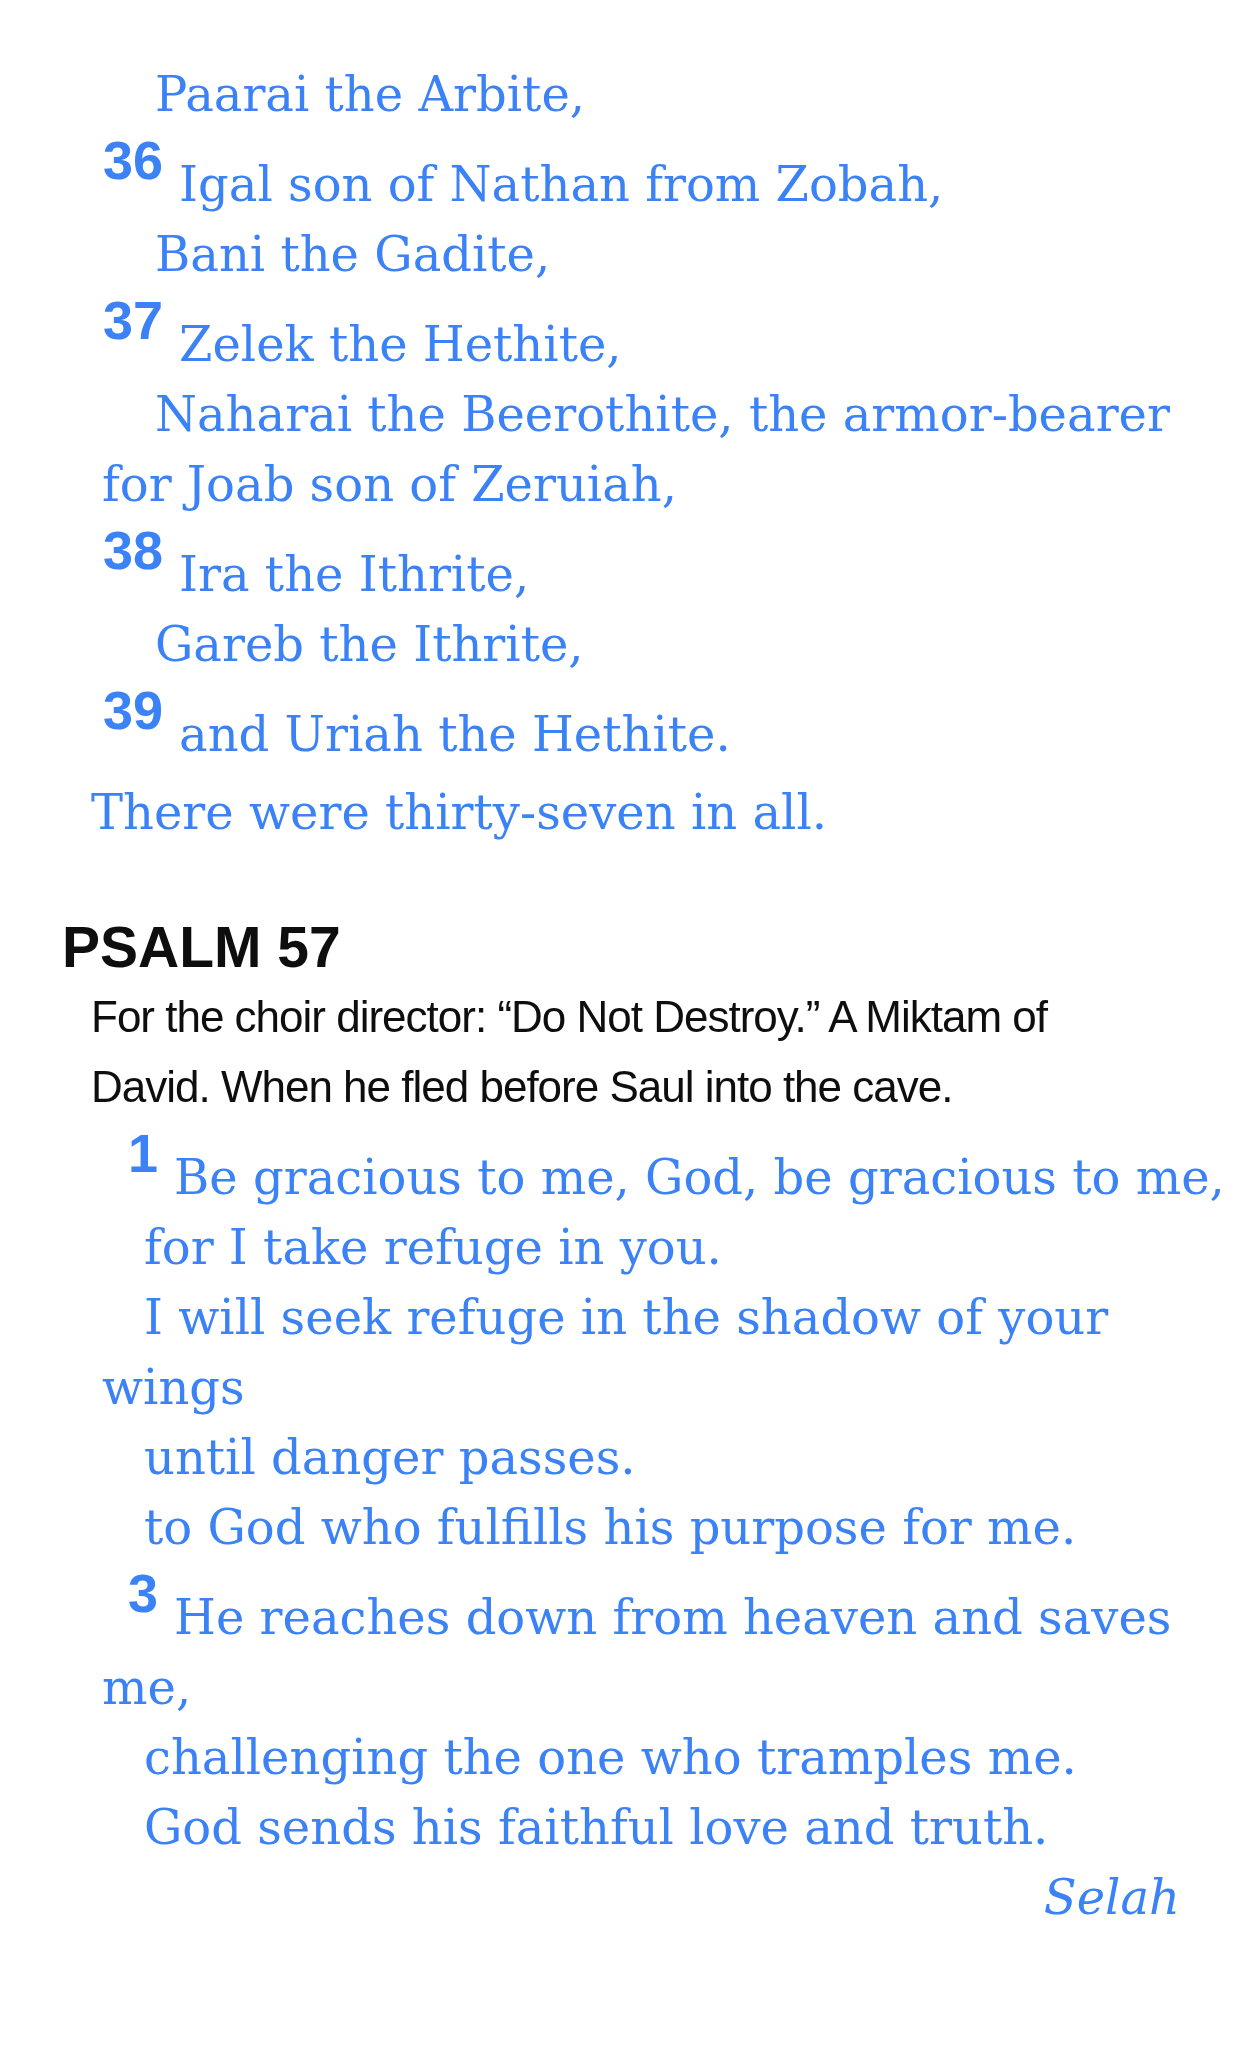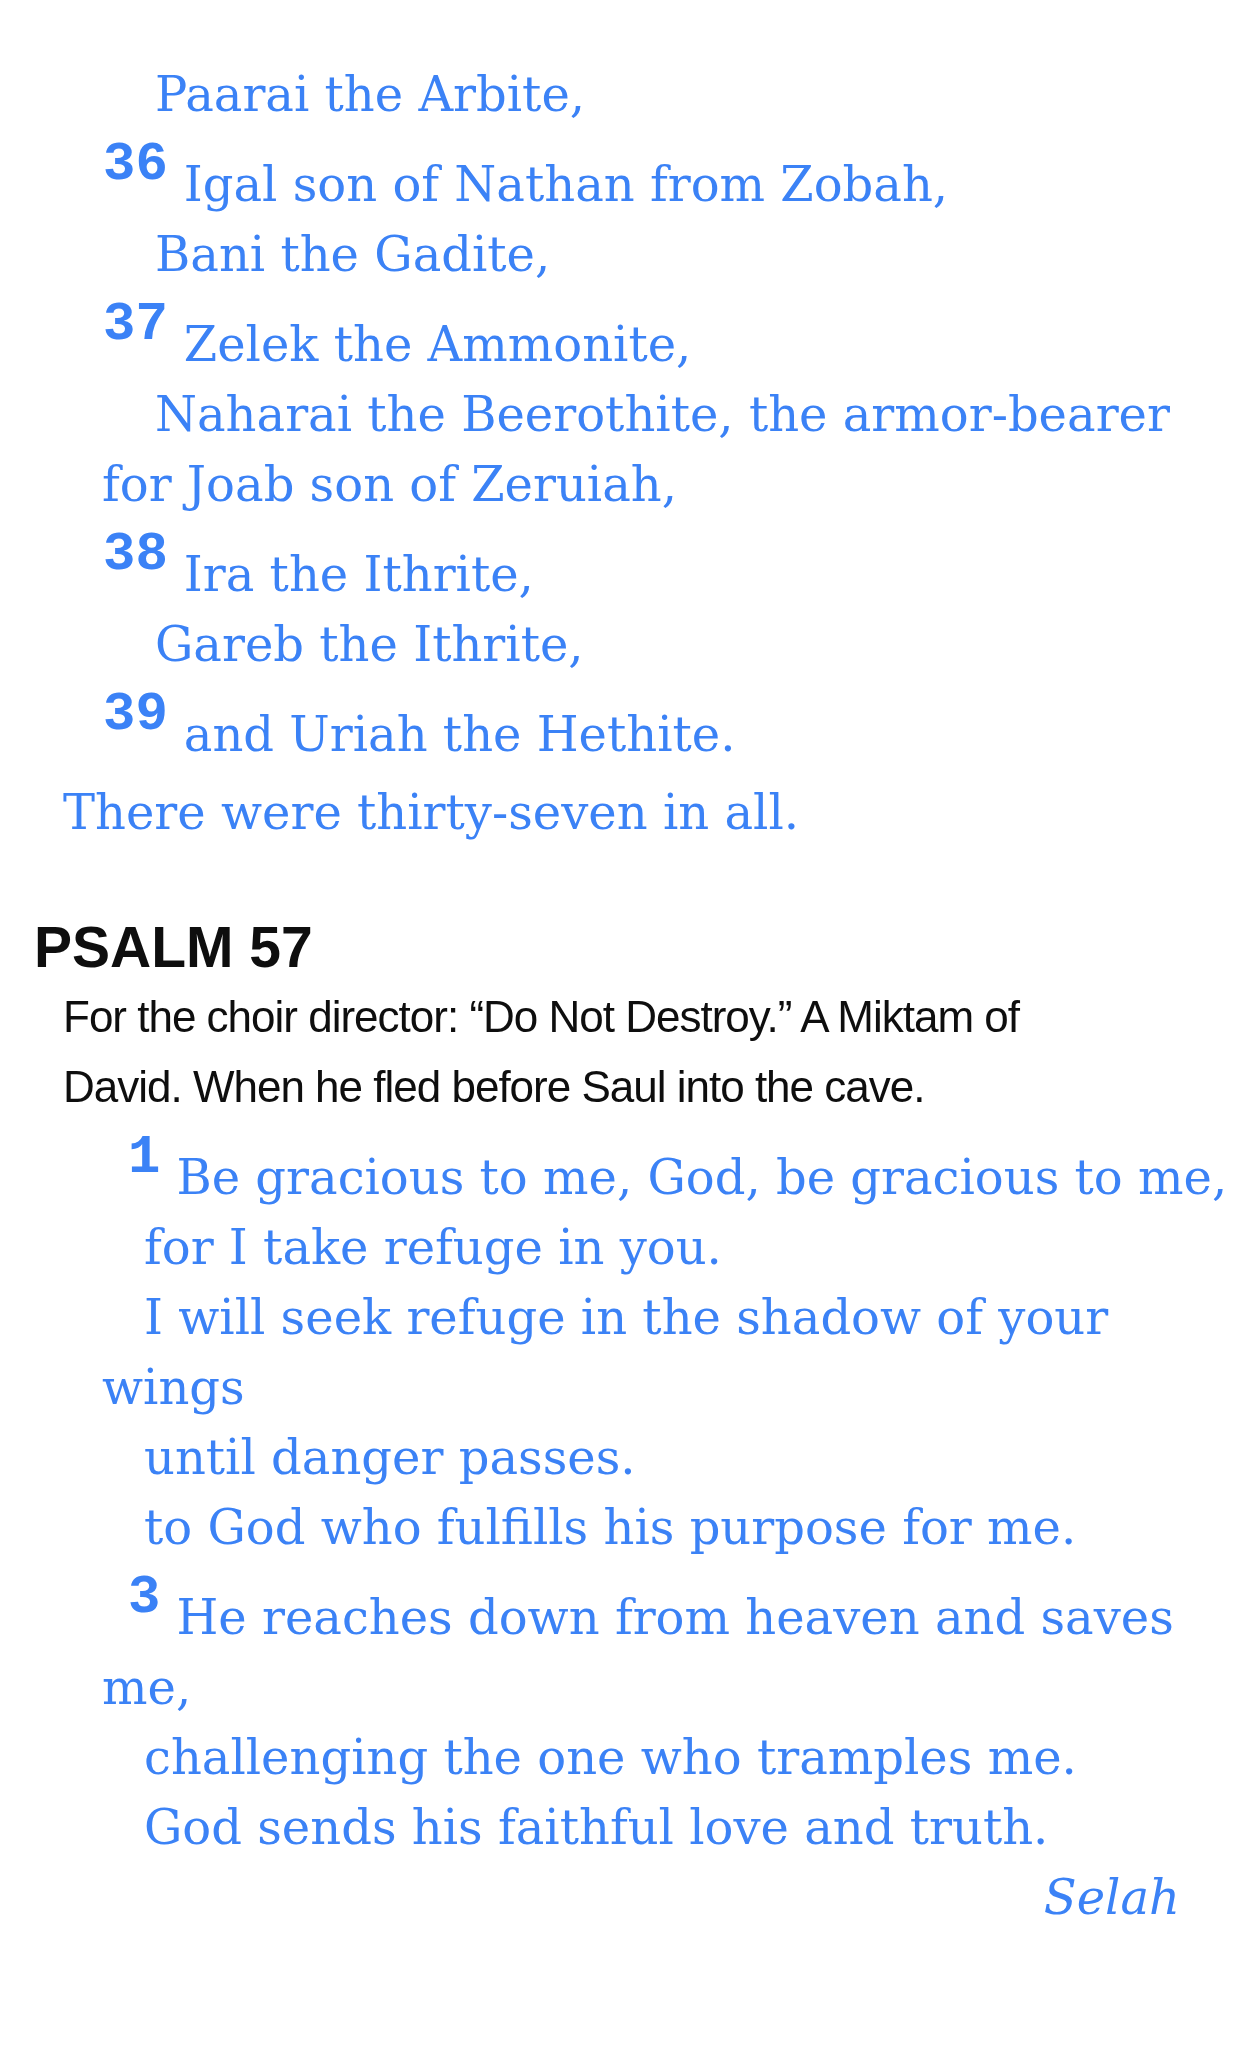--- a/index.html
+++ b/index.html
@@ -18,32 +18,32 @@
   .line {
     font-family: "DejaVu Serif", serif;
     font-size: 48px;
     line-height: 70px;
     white-space: nowrap;
     color: #3b82f6;
   }
 
   
   .vnum {
-    font-family: Liberation Mono, monospace;
+    font-family: Liberation Sans, sans-serif;
     font-weight: bold;
     font-size: 54px;
     line-height: 0;
     position: relative;
     top: -22px;
     margin-right: 16px;
     vertical-align: baseline;
   }
 
   
-  .in63  { padding-left: 63px;  }
+  .in63  { padding-left: 63px; margin-left: 28px;  }
   .in90  { padding-left: 92px; margin-left: 36px;  }
   .in102 { padding-left: 102px; }
   .in103 { padding-left: 103px; }
   .in144 { padding-left: 144px; }
   .in155 { padding-left: 155px; }
 
   
   .pt20 { padding-top: 20px; }
   .pt8  { padding-top: 8px;  }
 
@@ -78,21 +78,21 @@
 <body>
 
 <div class="reader">
 
   <div class="line in155"><span>Paarai the Arbite,</span></div>
 
   <div class="line in103 pt20"><sup class="vnum">36</sup><span>Igal son of Nathan from Zobah,</span></div>
 
   <div class="line in155"><span>Bani the Gadite,</span></div>
 
-  <div class="line in103 pt20"><sup class="vnum">37</sup><span>Zelek the Ammonite,</span></div>
+  <div class="line in103 pt20"><sup class="vnum">37</sup><span>Zelek the Hethite,</span></div>
 
   <div class="line in155"><span>Naharai the Beerothite, the armor-bearer</span></div>
 
   <div class="line in102"><span>for Joab son of Zeruiah,</span></div>
 
   <div class="line in103 pt20"><sup class="vnum">38</sup><span>Ira the Ithrite,</span></div>
 
   <div class="line in155"><span>Gareb the Ithrite,</span></div>
 
   <div class="line in103 pt20"><sup class="vnum">39</sup><span>and Uriah the Hethite.</span></div>

